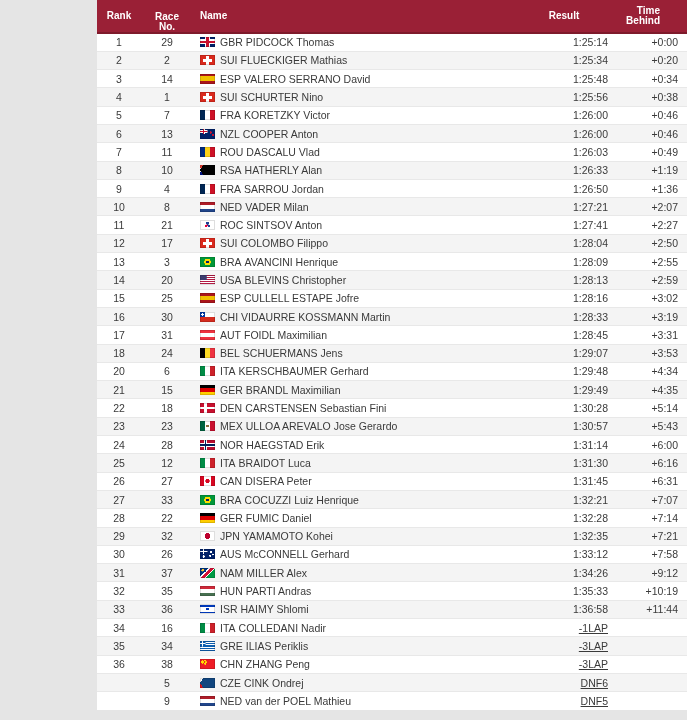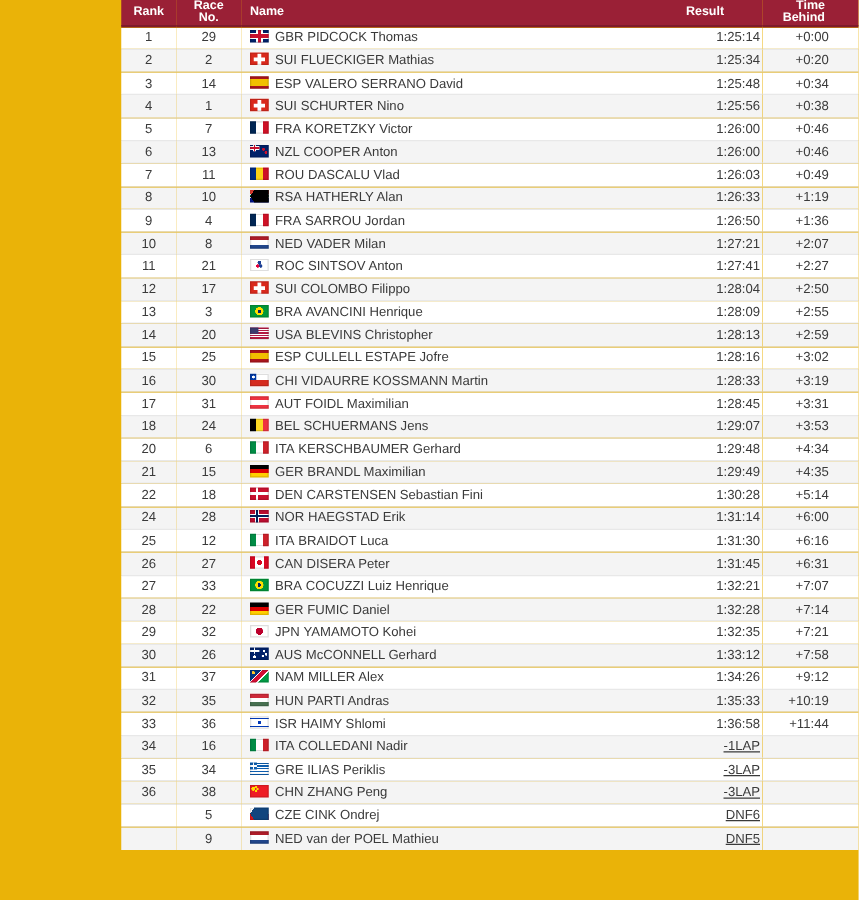--- a/index.html
+++ b/index.html
@@ -1,39 +1,39 @@
 <!DOCTYPE html>
 <html style="--header-bg: #9A2036;"><head>
 <meta charset="utf-8">
 <style>
   html,body{margin:0;padding:0;background:#fff;}
-  .page{position:relative;width:687px;height:720px;background:#eab308;overflow:hidden;
+  .page{position:relative;width:687px;height:720px;background:#e5e5e5;overflow:hidden;
         font-family:"Liberation Sans",sans-serif;}
   table.results{position:absolute;left:97px;top:0;width:590px;border-collapse:collapse;
         table-layout:fixed;font-size:10.5px;color:#3a3a3a;}
   col.c1{width:44px}col.c2{width:52px}col.c3{width:327px}col.c4{width:90px}col.c5{width:77px}
   thead tr{background:var(--header-bg,#9A2036);height:20px;}
   thead th{color:#fff;font-size:10px;font-weight:bold;vertical-align:middle;padding:0;
         line-height:10px;border-bottom:2px solid #7E1A2B;}
   th.h-rank{text-align:center;}
   th.h-race{text-align:center;}
-  th.h-race span{display:inline-block;width:30px;text-align:center;}
+  th.h-race span{display:inline-block;width:30px;text-align:center;margin-top:12px;}
   th.h-name{text-align:left;padding-left:7px;}
   th.h-result{text-align:center;padding-right:2px;}
   th.h-behind{text-align:right;padding-right:27px;}
   th.h-behind span{display:inline-block;width:40px;text-align:right;}
   tbody tr{height:18.3px;background:#fff;}
   tbody tr:nth-child(even){background:#f4f4f4;}
   tbody tr + tr td{border-top:1px solid #e8e8e8;}
   tbody td{padding:0;vertical-align:middle;white-space:nowrap;overflow:hidden;}
   td.c-rank{text-align:center;}
   td.c-race{text-align:center;}
   td.c-name{text-align:left;padding-left:7px;}
   td.c-result{text-align:right;padding-right:2px;}
-  td.c-behind{text-align:right;padding-right:24px;}
+  td.c-behind{text-align:right;padding-right:9px;}
   td.c-result.status{text-decoration:underline;}
   .noc{font-weight:normal;margin-right:3px;}
   .flag{display:inline-block;width:15px;height:10px;margin-right:5px;vertical-align:-1px;
         box-shadow:inset 0 0 0 1px rgba(0,0,0,.13);background:#ddd;}
   
   .flag-GBR{background:
     linear-gradient(90deg,transparent 43%,#C8102E 43% 57%,transparent 57%),
     linear-gradient(0deg,transparent 36%,#C8102E 36% 64%,transparent 64%),
     linear-gradient(90deg,transparent 33%,#fff 33% 67%,transparent 67%),
     linear-gradient(0deg,transparent 25%,#fff 25% 75%,transparent 75%),#012169;}
@@ -342,20 +342,29 @@
     <tr>
       <td class="c-rank">22</td>
       <td class="c-race">18</td>
       <td class="c-name">
         <span class="flag flag-DEN"></span><span class="noc">DEN</span><span class="athlete">CARSTENSEN Sebastian Fini</span>
       </td>
       <td class="c-result">1:30:28</td>
       <td class="c-behind">+5:14</td>
     </tr>
 
+    <tr>
+      <td class="c-rank">23</td>
+      <td class="c-race">23</td>
+      <td class="c-name">
+        <span class="flag flag-MEX"></span><span class="noc">MEX</span><span class="athlete">ULLOA AREVALO Jose Gerardo</span>
+      </td>
+      <td class="c-result">1:30:57</td>
+      <td class="c-behind">+5:43</td>
+    </tr>
 
     <tr>
       <td class="c-rank">24</td>
       <td class="c-race">28</td>
       <td class="c-name">
         <span class="flag flag-NOR"></span><span class="noc">NOR</span><span class="athlete">HAEGSTAD Erik</span>
       </td>
       <td class="c-result">1:31:14</td>
       <td class="c-behind">+6:00</td>
     </tr>

